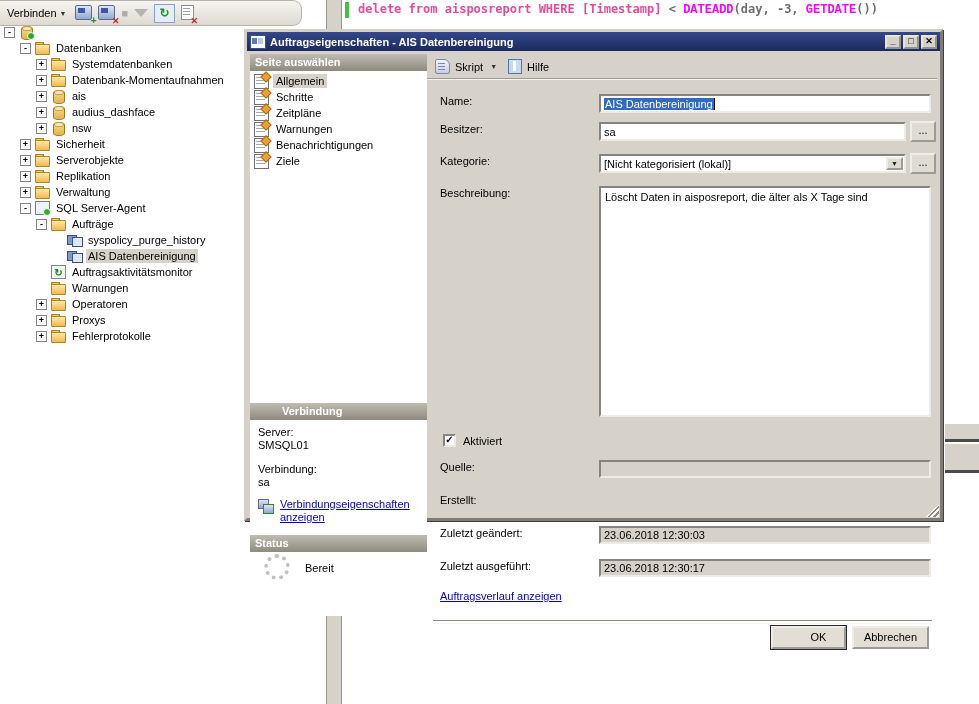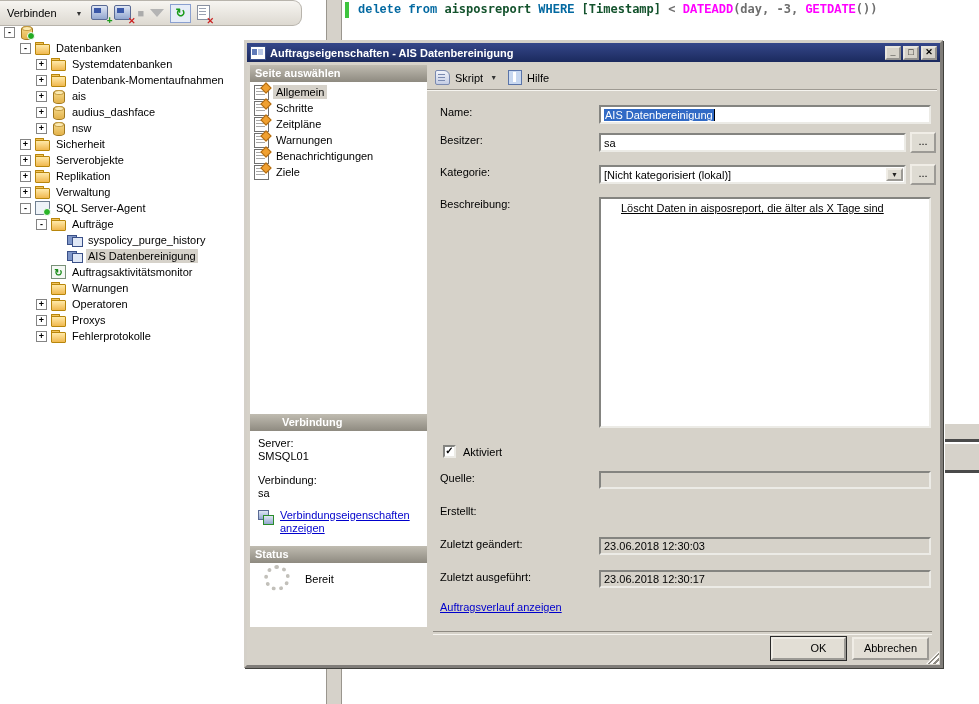--- a/index.html
+++ b/index.html
@@ -4,21 +4,21 @@
 <style>
   html,body{margin:0;padding:0;}
   body{font-family:"Liberation Sans",sans-serif;font-size:11px;color:#000;}
   #screen{position:relative;width:979px;height:704px;background:#ffffff;overflow:hidden;}
 
   
   .oe-panel{position:absolute;left:0;top:0;width:326px;height:704px;background:#fff;}
   .oe-toolbar{position:absolute;left:0;top:0;width:302px;height:26px;
     background:linear-gradient(#f7f5f1,#ddd9d1);border:1px solid #b8b4ac;border-left:none;
     border-radius:0 9px 9px 0;display:flex;align-items:center;gap:6px;padding-left:4px;box-sizing:border-box;}
-  .oe-connect{display:flex;align-items:center;gap:19px;padding:2px 3px;cursor:default;}
+  .oe-connect{display:flex;align-items:center;gap:3px;padding:2px 3px;cursor:default;}
   .oe-connect .caret{font-size:7px;color:#333;}
   .tbico{position:relative;display:inline-block;}
   .mini-server{display:inline-block;width:15px;height:13px;background:linear-gradient(#dfe6f4,#93a7d0);
     border:1px solid #5a6a94;border-radius:2px;position:relative;}
   .mini-server::after{content:"";position:absolute;left:2px;top:2px;width:7px;height:5px;background:#3a57a8;}
   .badge{position:absolute;right:-4px;bottom:-4px;font-size:10px;font-weight:bold;line-height:10px;}
   .badge.green{color:#1a9c1a;}
   .badge.red{color:#cc2222;font-size:9px;}
   .tb-stop{color:#ababab;font-size:11px;}
   .tb-filter{width:0;height:0;border-left:7px solid transparent;border-right:7px solid transparent;
@@ -60,26 +60,26 @@
     background:#f4f8f4;border:1px solid #789078;box-sizing:border-box;color:#1a8c1a;
     font-size:10px;font-weight:bold;}
 
   
   .splitter{position:absolute;left:326px;top:0;width:16px;height:704px;background:#d6d2ca;
     border-left:1px solid #9a968e;border-right:1px solid #9a968e;box-sizing:border-box;}
   .editor{position:absolute;left:342px;top:0;width:637px;height:704px;background:#fff;}
   .change-bar{position:absolute;left:3px;top:2px;width:4px;height:16px;background:#3ec43e;}
   .sql-line{position:absolute;left:16px;top:2px;font-family:"DejaVu Sans Mono","Liberation Mono",monospace;
     font-size:12px;font-weight:bold;white-space:pre;}
-  .tok-keyword{color:#0369a1;font-family:Liberation Mono, monospace;} .tok-identifier{color:#14532d;}
+  .tok-keyword{color:#ec4899;} .tok-identifier{color:#ec4899;}
   .tok-function{color:#ff00ff;font-family:Liberation Mono, monospace;} .tok-plain{color:#6e6e6e;} .tok-operator{color:#6e6e6e;}
   .side-band{position:absolute;background:#d6d2ca;border-bottom:3px solid #4a4a4a;}
 
   
-  .dialog{position:absolute;left:244px;top:40px;width:699px;height:628px;background:#d6d2c9;
+  .dialog{position:absolute;left:244px;top:29px;width:699px;height:492px;background:#d6d2c9;
     border:3px outset #d4d0c8;box-sizing:border-box;box-shadow:1px 1px 0 #40403c;}
   .titlebar{position:absolute;left:0;top:0;right:0;height:19px;
     background:linear-gradient(#35478a,#1b2a5e);display:flex;align-items:center;padding:0 3px;color:#fff;}
   .title-icon{width:14px;height:12px;position:relative;margin-right:4px;background:#fff;border:1px solid #39508c;}
   .title-icon::before{content:"";position:absolute;left:1px;top:2px;width:5px;height:6px;background:#5f7ab8;}
   .title-icon::after{content:"";position:absolute;left:7px;top:2px;width:5px;height:6px;background:#b9c8e6;}
   .title-text{font-weight:bold;flex:1;white-space:nowrap;overflow:hidden;}
   .winbtns{display:flex;gap:2px;}
   .winbtn{width:16px;height:14px;background:#d6d2c9;border:2px outset #e8e5de;box-sizing:border-box;
     font-size:9px;line-height:9px;text-align:center;font-weight:bold;color:#000;}
@@ -117,21 +117,21 @@
     box-sizing:border-box;display:flex;align-items:center;padding:0 3px;white-space:nowrap;overflow:hidden;}
   .sunken.gray{background:#d6d2c9;}
   .sel-text{background:#316ac5;color:#fff;padding:0 1px;}
   .cursor{width:1px;height:12px;background:#000;}
   .dots-btn{position:absolute;width:26px;height:21px;background:#dedbd2;border:2px outset #f0ede6;
     box-sizing:border-box;text-align:center;line-height:15px;}
   .combo-arrow{position:absolute;right:1px;top:1px;bottom:1px;width:17px;background:#dedbd2;
     border:2px outset #f0ede6;box-sizing:border-box;display:flex;align-items:center;justify-content:center;
     font-size:7px;color:#222;}
   .textarea-box{position:absolute;background:#fff;border:2px solid;border-color:#848480 #ecebe6 #ecebe6 #848480;
-    box-sizing:border-box;padding:2px 20px;line-height:14px;text-decoration:underline;}
+    box-sizing:border-box;padding:2px 4px;line-height:14px;}
   .checkbox{position:absolute;width:13px;height:13px;background:#fff;border:2px solid;
     border-color:#848480 #ecebe6 #ecebe6 #848480;box-sizing:border-box;font-size:10px;line-height:8px;
     font-weight:bold;text-align:center;}
   .form-link{position:absolute;color:#0000cc;text-decoration:underline;white-space:nowrap;}
   .groove{position:absolute;left:186px;right:8px;height:2px;border-top:1px solid #8e8a82;border-bottom:1px solid #f6f4ef;}
   .btn{position:absolute;height:23px;background:#e2ded5;border:2px outset #f0ede6;box-sizing:border-box;
     text-align:center;line-height:19px;}
   .btn.default{box-shadow:0 0 0 1px #2a2a2a;padding-left:20px;}
   .grip{position:absolute;right:1px;bottom:1px;width:13px;height:13px;
     background:repeating-linear-gradient(135deg,#fdfcfa 0 2px,#8e8a82 2px 4px);

